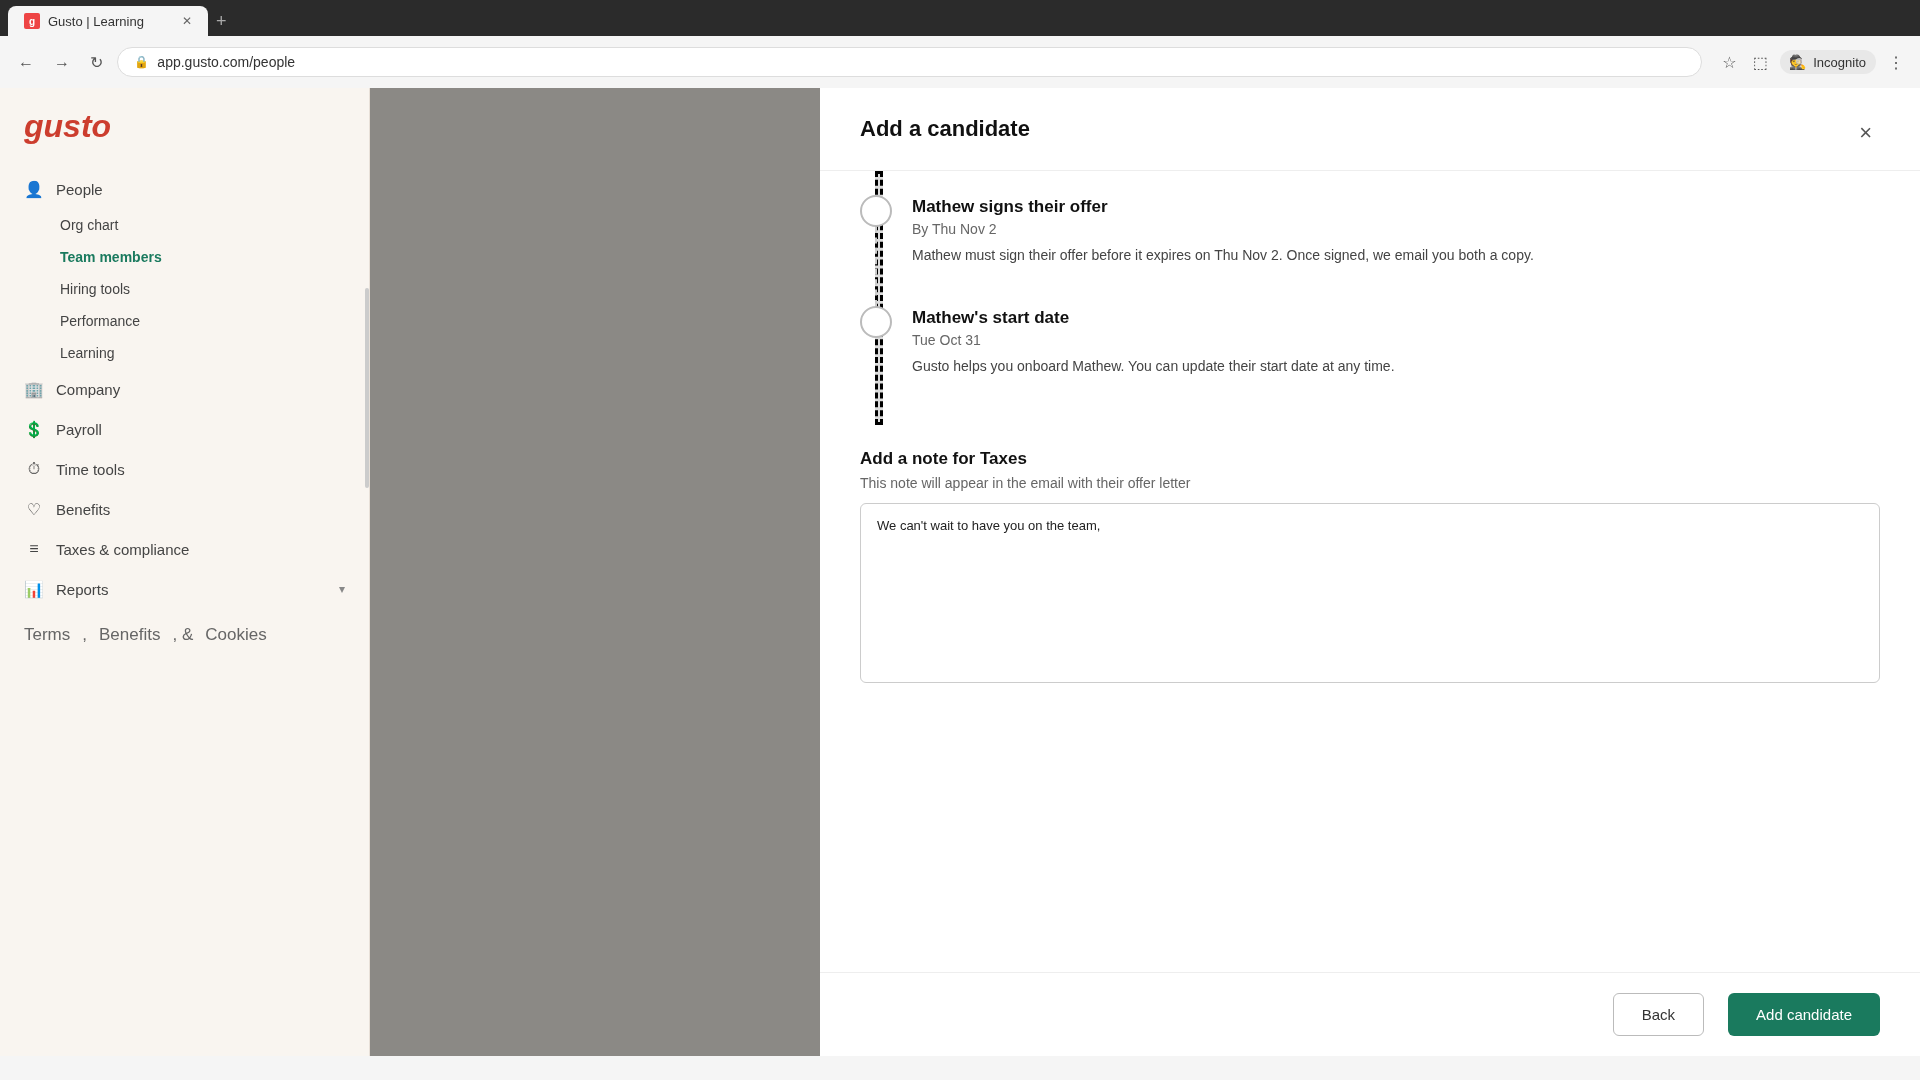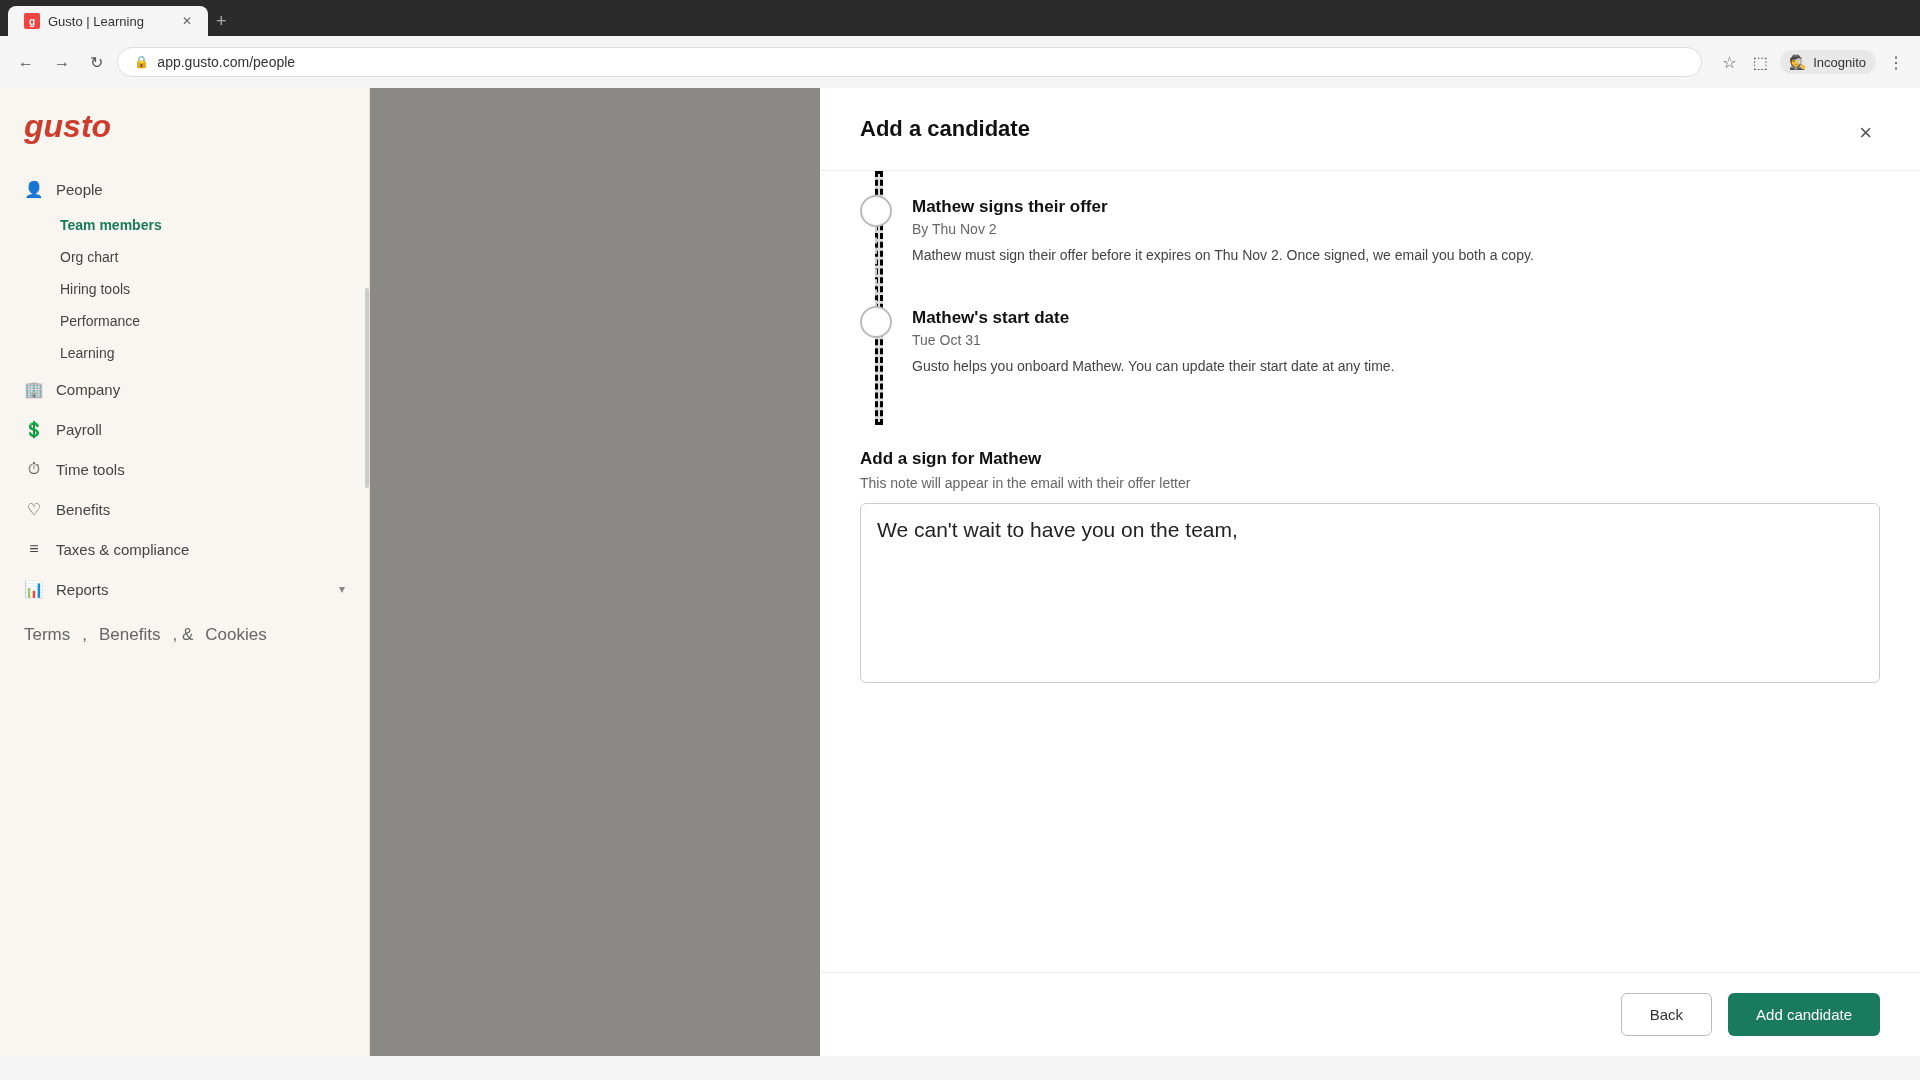--- a/index.html
+++ b/index.html
@@ -36,37 +36,37 @@
     
     .main-content { flex: 1; background: #e8e4de; position: relative; overflow: hidden; }
 
     
     .modal-overlay { position: absolute; inset: 0; background: rgba(0,0,0,0.4); display: flex; align-items: flex-start; justify-content: flex-end; }
     .modal { background: white; width: calc(100% - 370px); height: 100%; max-width: 1100px; display: flex; flex-direction: column; position: relative; overflow: hidden; }
     .modal-header { padding: 28px 40px 20px; border-bottom: 1px solid #eee; display: flex; align-items: flex-start; justify-content: space-between; }
     .modal-title { font-size: 22px; font-weight: 600; color: #111; }
     .modal-close { background: none; border: none; font-size: 22px; cursor: pointer; color: #555; padding: 4px 8px; }
     .modal-body { flex: 1; overflow-y: auto; padding: 0 40px; }
-    .modal-footer { padding: 20px 40px; border-top: 1px solid #eee; display: flex; justify-content: flex-end; gap: 16px; }
+    .modal-footer { padding: 20px 40px; border-top: 1px solid #eee; display: flex; justify-content: flex-end; gap: 24px; }
 
     
     .timeline { position: relative; padding: 24px 0; }
     .timeline::before { content: ''; position: absolute; left: 15px; top: 0; bottom: 0; width: 2px; background: #ddd; border-style: dashed; }
     .timeline-item { display: flex; gap: 20px; margin-bottom: 40px; position: relative; justify-content: center; }
     .timeline-circle { width: 32px; height: 32px; border-radius: 50%; border: 2px solid #bbb; background: white; flex-shrink: 0; z-index: 1; display: flex; align-items: center; justify-content: center; }
     .timeline-content { flex: 1; padding-top: 2px; }
     .timeline-title { font-size: 17px; font-weight: 600; color: #111; margin-bottom: 4px; }
     .timeline-subtitle { font-size: 14px; color: #666; margin-bottom: 8px; }
     .timeline-desc { font-size: 14px; color: #444; line-height: 1.5; }
 
     
     .note-section { padding: 24px 0; }
     .note-title { font-size: 17px; font-weight: 600; color: #111; margin-bottom: 6px; }
     .note-subtitle { font-size: 14px; color: #666; margin-bottom: 12px; }
-    .note-textarea { width: 100%; min-height: 180px; border: 1.5px solid #ccc; border-radius: 6px; padding: 14px 16px; font-size: 21px; color: #222; resize: none; font-family: inherit; outline: none; }
+    .note-textarea { width: 100%; min-height: 180px; border: 1.5px solid #ccc; border-radius: 6px; padding: 14px 16px; font-size: 13px; color: #222; resize: none; font-family: inherit; outline: none; }
 
     
     .btn-back { background: white; border: 1.5px solid #bbb; border-radius: 6px; padding: 12px 28px; font-size: 15px; font-weight: 500; color: #333; cursor: pointer; }
     .btn-primary { background: #1a7a5e; border: none; border-radius: 6px; padding: 12px 28px; font-size: 15px; font-weight: 500; color: white; cursor: pointer; }
 
     .incognito-badge { display: flex; align-items: center; gap: 6px; color: #333; font-size: 13px; background: #e8e8e8; padding: 4px 10px; border-radius: 20px; }
     .incognito-icon { font-size: 14px; }
   </style>
 </head>
 <body>
@@ -104,26 +104,26 @@
   <div class="sidebar">
     <div class="sidebar-logo">
       <span class="logo-text">gusto</span>
     </div>
 
     <div class="nav-item">
       <span class="nav-icon">👤</span>
       <span>People</span>
     </div>
 
+    <div class="subnav-item">
+      <span>Org chart</span>
+    </div>
     <div class="subnav-item active" style="position:relative;">
       <div class="active-bar"></div>
       <span>Team members</span>
-    </div>
-    <div class="subnav-item">
-      <span>Org chart</span>
     </div>
     <div class="subnav-item">
       <span>Hiring tools</span>
     </div>
     <div class="subnav-item">
       <span>Performance</span>
     </div>
     <div class="subnav-item">
       <span>Learning</span>
     </div>
@@ -193,21 +193,21 @@
               <div class="timeline-circle"></div>
               <div class="timeline-content">
                 <div class="timeline-title">Mathew's start date</div>
                 <div class="timeline-subtitle">Tue Oct 31</div>
                 <div class="timeline-desc">Gusto helps you onboard Mathew. You can update their start date at any time.</div>
               </div>
             </div>
           </div>
 
           <div class="note-section">
-            <div class="note-title">Add a sign for Mathew</div>
+            <div class="note-title">Add a note for Taxes</div>
             <div class="note-subtitle">This note will appear in the email with their offer letter</div>
             <textarea class="note-textarea" style="">We can't wait to have you on the team,</textarea>
           </div>
         </div>
 
         <div class="modal-footer">
           <button class="btn-back">Back</button>
           <button class="btn-primary">Add candidate</button>
         </div>
 

